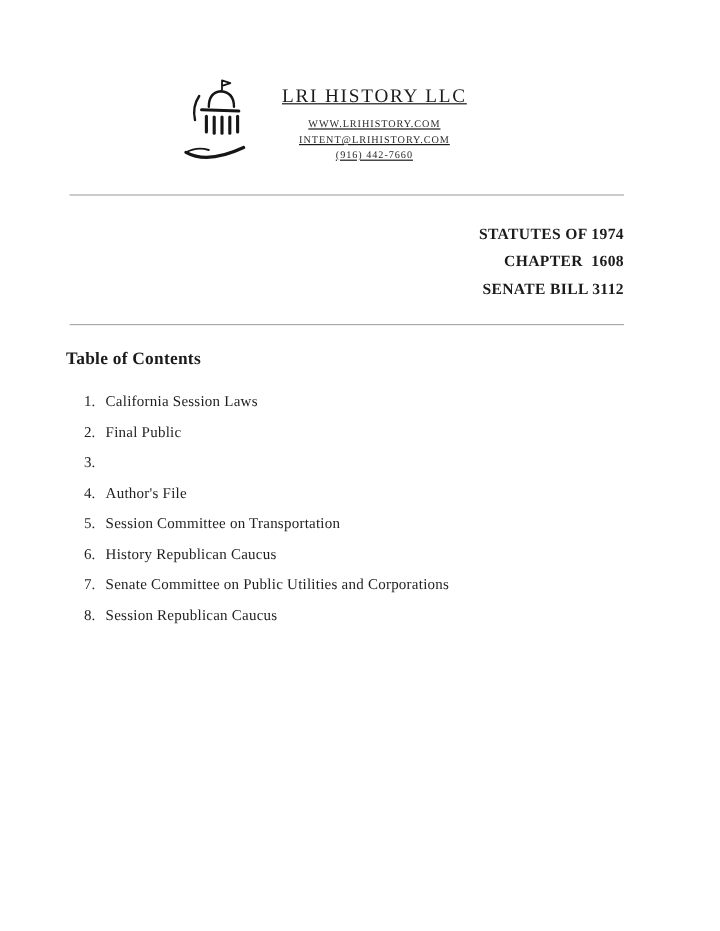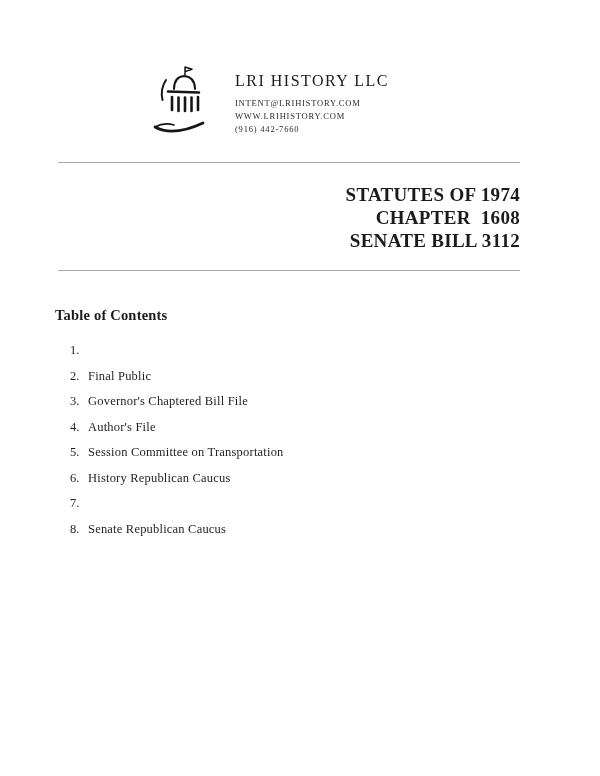--- a/index.html
+++ b/index.html
@@ -27,22 +27,23 @@
     gap: 26px;
     margin-right: 60px; 
   }
   .logo {
     width: 58px;
     height: 76px;
     flex: 0 0 auto;
     margin-top: 2px;
   }
   .letterhead-text {
-    text-align: left;
+    text-align: center;
     padding-top: 10px;
+    text-decoration: underline;
   }
   .company-name {
     font-size: 16px;
     letter-spacing: 1.5px;
     color: #1b1b1b;
     margin-bottom: 7px;
     white-space: nowrap;
   }
   .contact-line {
     font-size: 8.5px;
@@ -64,31 +65,31 @@
 
   
   .statute-block {
     text-align: right;
     padding-right: 80px;
     margin-top: 20px;
     margin-bottom: 18px;
   }
   .statute-line {
     font-weight: bold;
-    font-size: 19px;
+    font-size: 13px;
     line-height: 23px;
     letter-spacing: 0.3px;
     white-space: pre;
   }
 
   
   .toc-title {
     font-weight: bold;
     font-size: 14.5px;
-    margin: 36px 0 14px 55px;
+    margin: 20px 0 14px 55px;
     letter-spacing: 0.2px;
   }
   .toc-list {
     list-style: none;
     margin-left: 70px;
     margin-right: 60px;
   }
   .toc-item {
     display: flex;
     align-items: baseline;
@@ -128,64 +129,65 @@
           <path d="M40.5 33.5 L40.5 47" stroke-width="2.6"></path>
           <path d="M47 33 L47 46" stroke-width="2.6"></path>
 
           <path d="M4 63 Q22 73 52 59" stroke-width="2.8"></path>
           <path d="M4 63 Q13 58 23 61" stroke-width="1.6"></path>
         </g>
       </svg>
     </div>
     <div class="letterhead-text">
       <div class="company-name">LRI HISTORY LLC</div>
+      <div class="contact-line">WWW.LRIHISTORY.COM</div>
       <div class="contact-line">INTENT@LRIHISTORY.COM</div>
-      <div class="contact-line">WWW.LRIHISTORY.COM</div>
       <div class="contact-line">(916) 442-7660</div>
     </div>
   </header>
 
   <hr class="rule rule-top">
 
   <section class="statute-block">
     <div class="statute-line">STATUTES OF 1974</div>
     <div class="statute-line">CHAPTER  1608</div>
     <div class="statute-line">SENATE BILL 3112</div>
   </section>
 
   <hr class="rule rule-mid">
 
   <h2 class="toc-title">Table of Contents</h2>
 
   <ol class="toc-list">
     <li class="toc-item">
       <span class="toc-num">1.</span>
+      <span class="toc-label">California Session Laws</span>
     </li>
     <li class="toc-item">
       <span class="toc-num">2.</span>
       <span class="toc-label">Final Public</span>
     </li>
     <li class="toc-item">
       <span class="toc-num">3.</span>
-      <span class="toc-label">Governor's Chaptered Bill File</span>
     </li>
     <li class="toc-item">
       <span class="toc-num">4.</span>
       <span class="toc-label">Author's File</span>
     </li>
     <li class="toc-item">
       <span class="toc-num">5.</span>
       <span class="toc-label">Session Committee on Transportation</span>
     </li>
     <li class="toc-item">
       <span class="toc-num">6.</span>
       <span class="toc-label">History Republican Caucus</span>
     </li>
     <li class="toc-item">
       <span class="toc-num">7.</span>
+      <span class="toc-label">Senate Committee on Public Utilities and Corporations</span>
     </li>
     <li class="toc-item">
       <span class="toc-num">8.</span>
-      <span class="toc-label">Senate Republican Caucus</span>
+      <span class="toc-label">Session Republican Caucus</span>
     </li>
   </ol>
 
 </div>
 
 </body></html>

